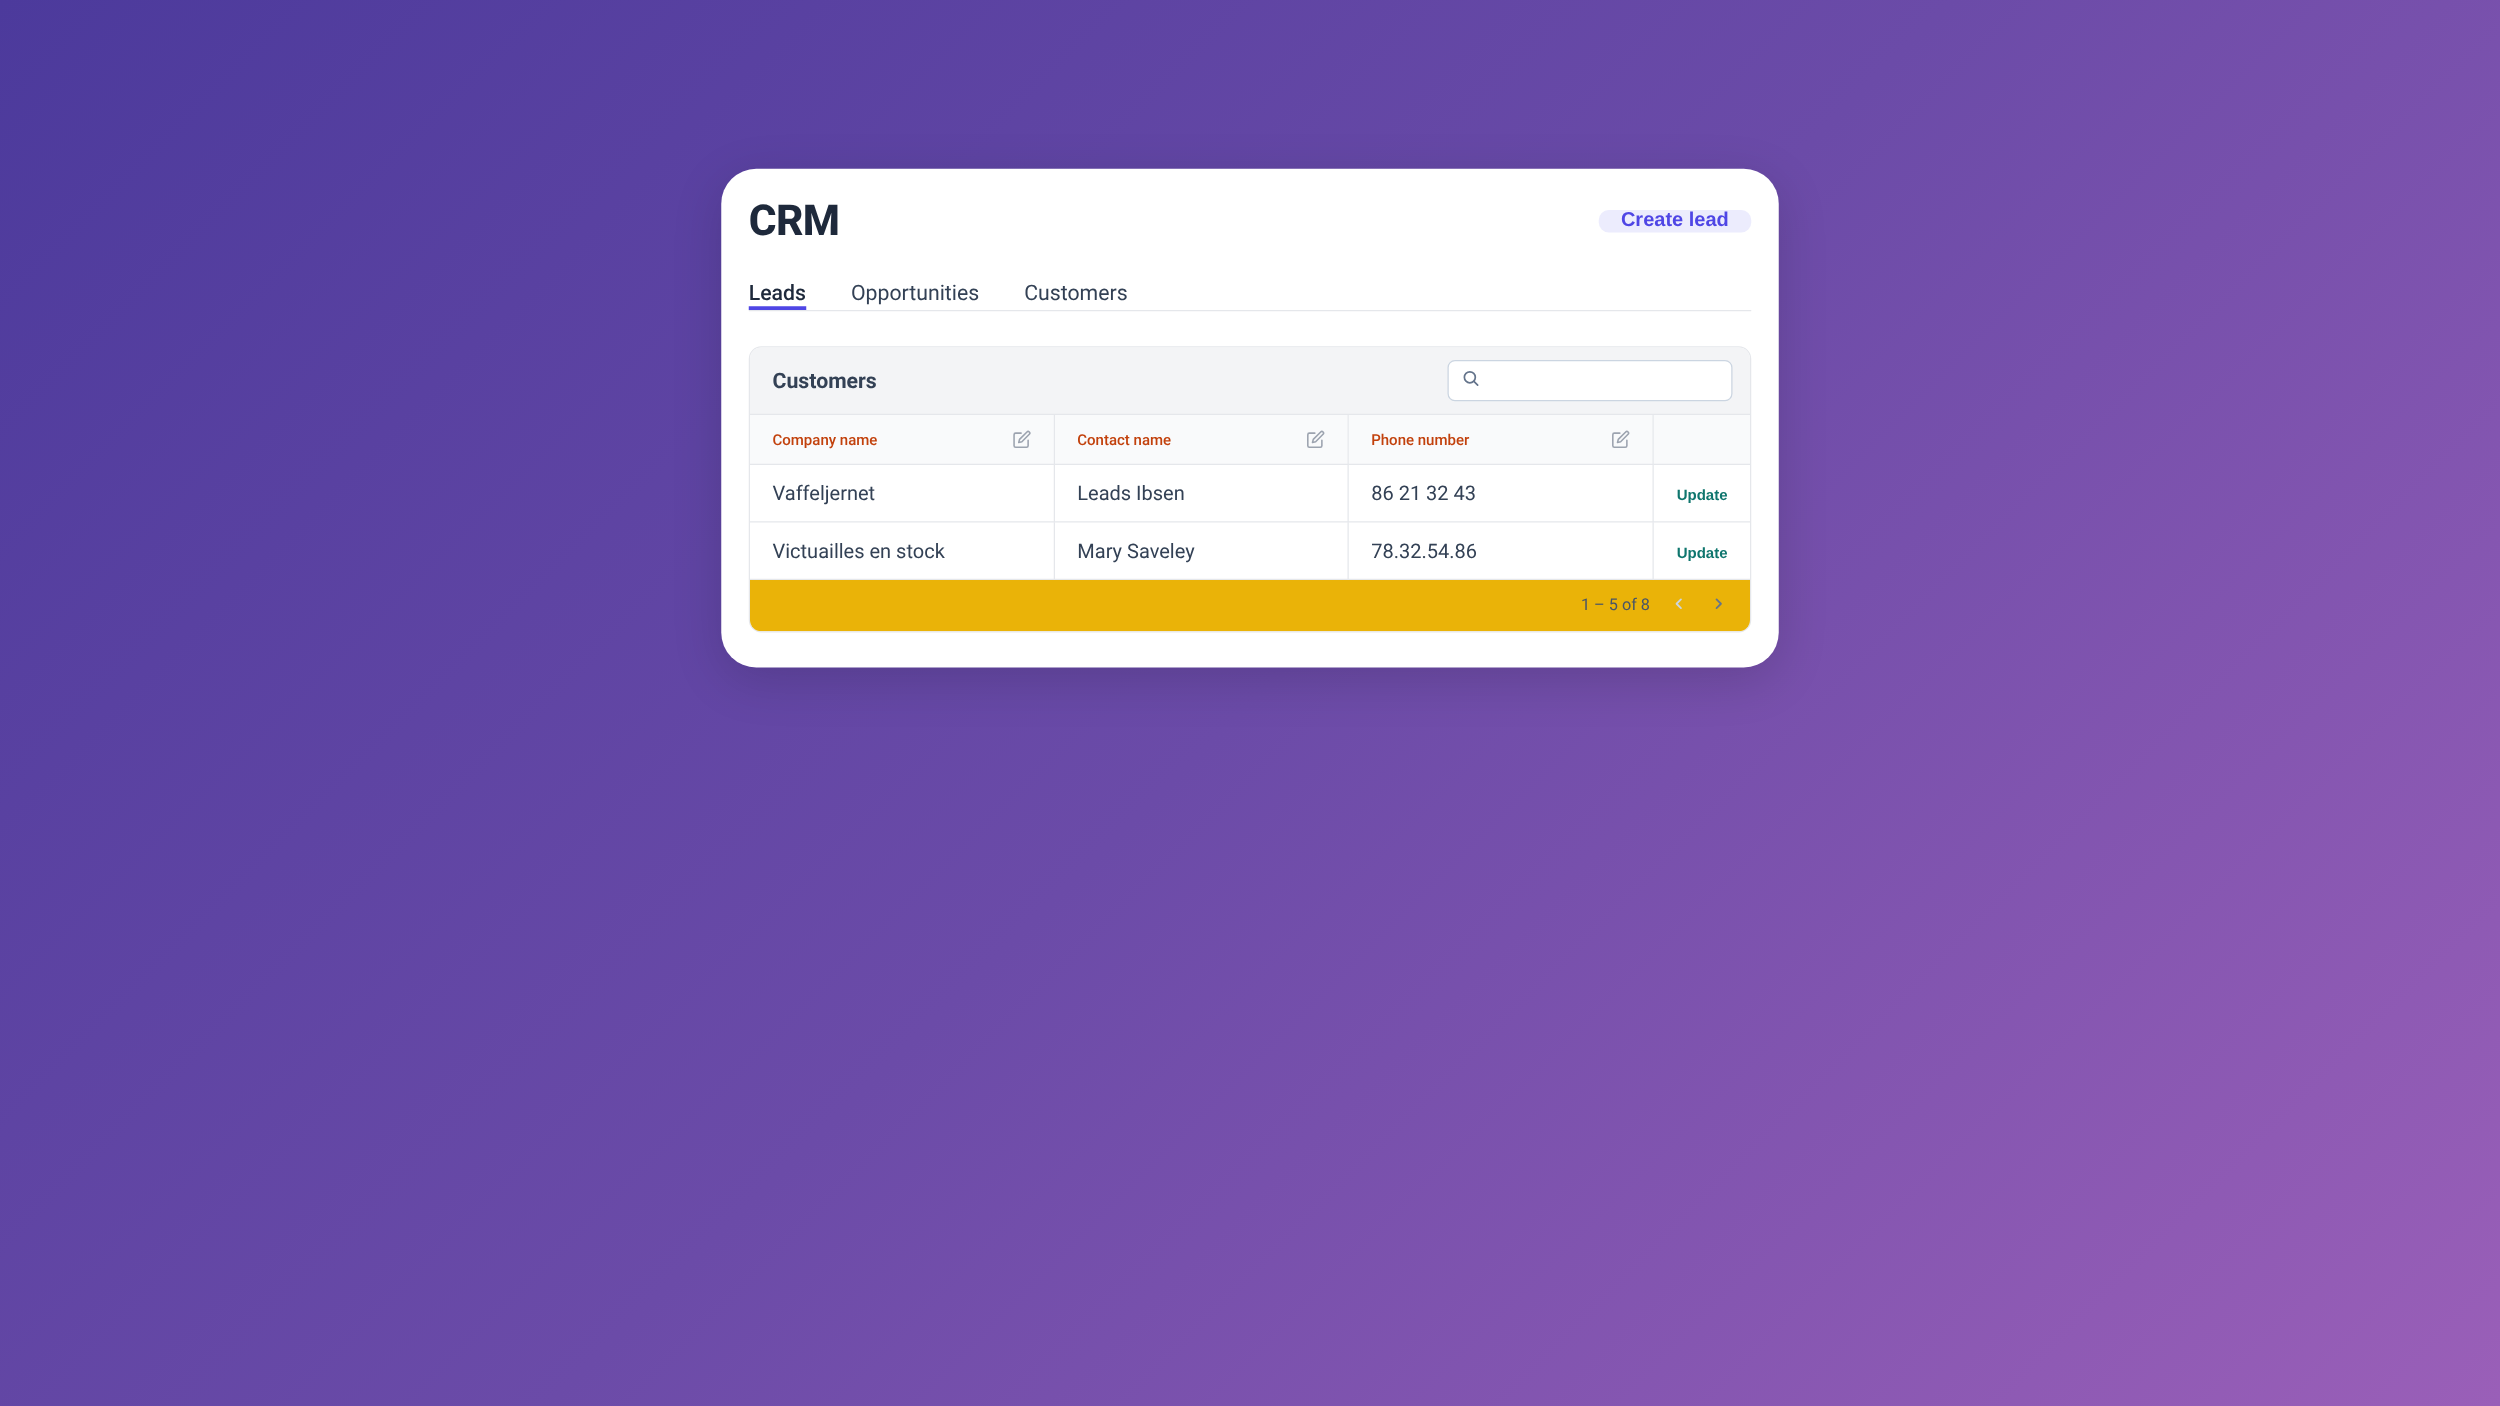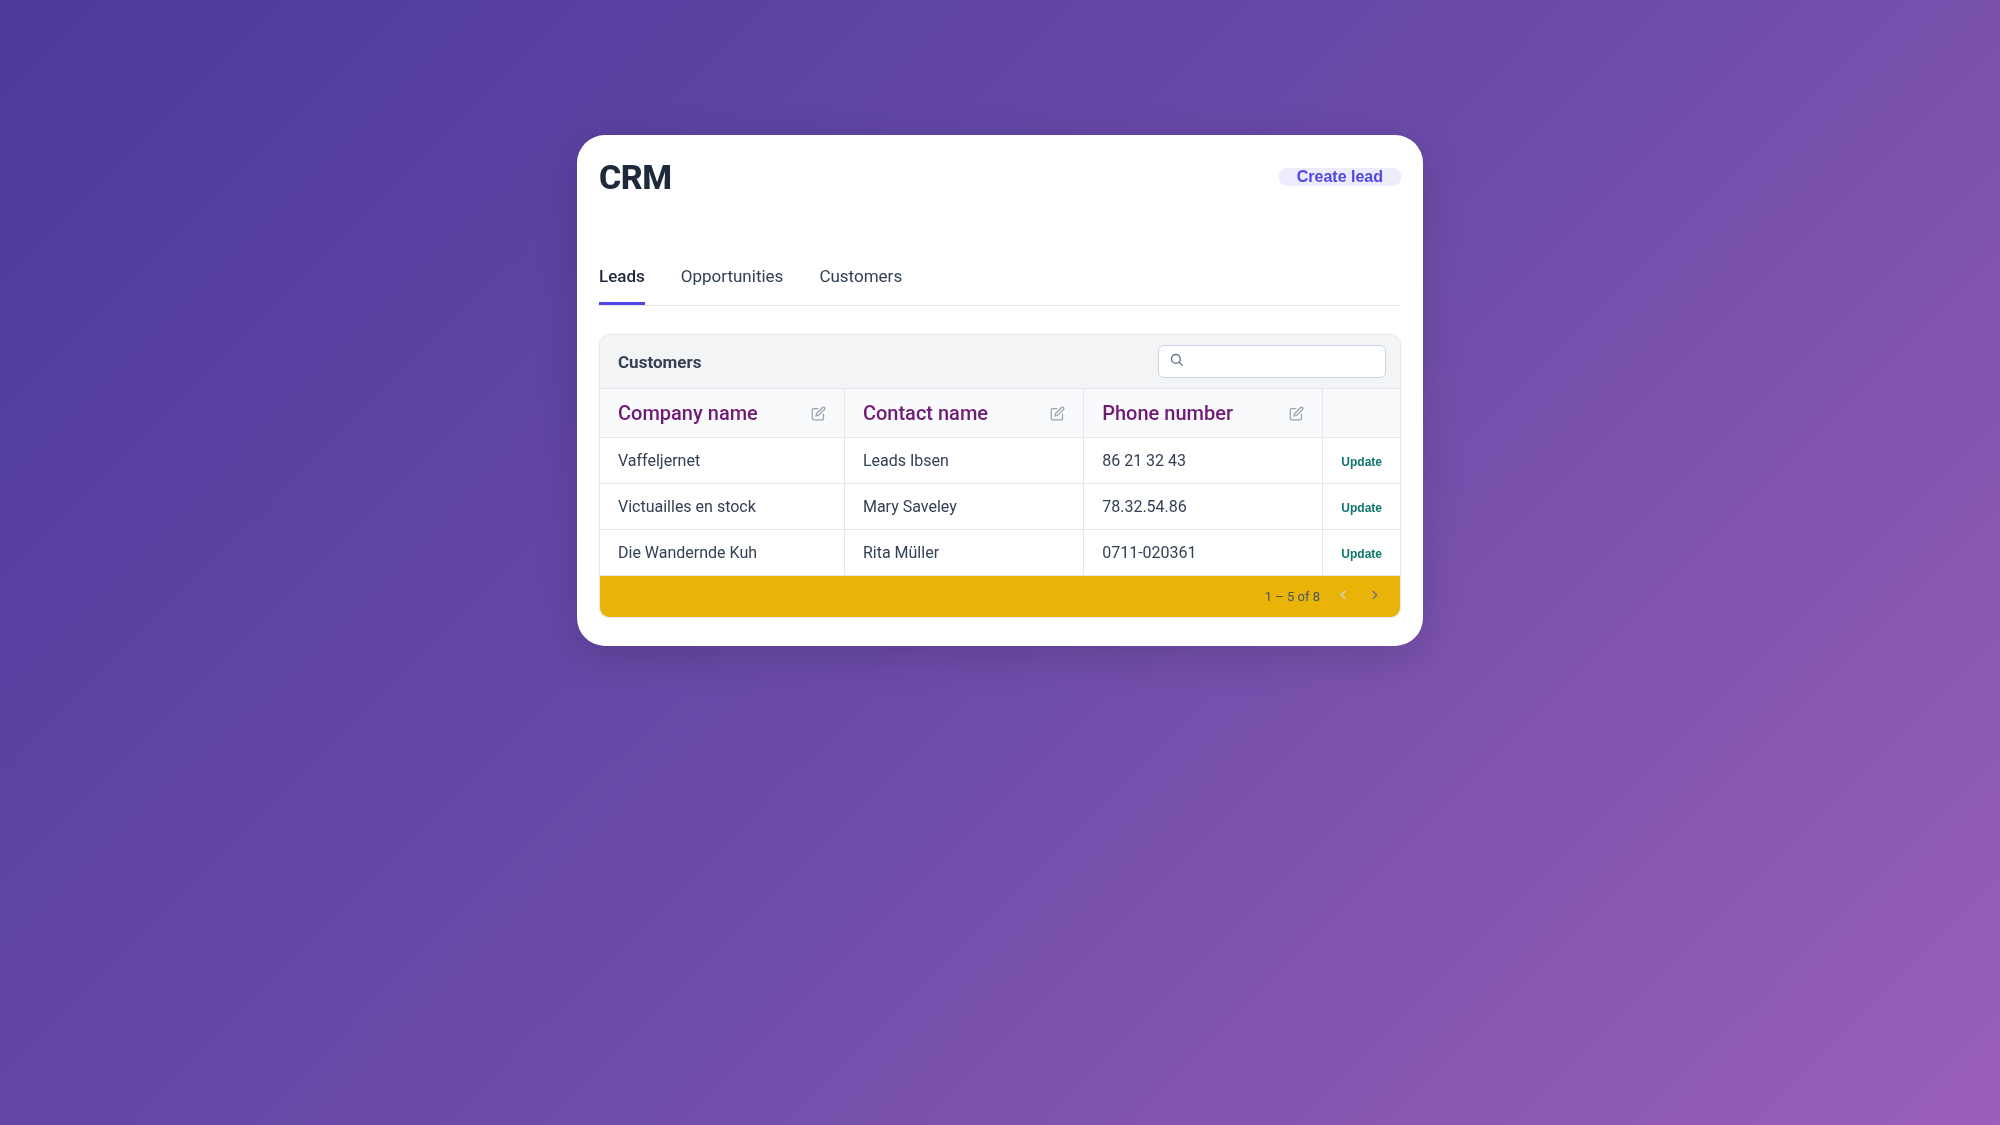--- a/index.html
+++ b/index.html
@@ -42,26 +42,25 @@
   font-weight: 600;
   cursor: pointer;
 }
 .tabs {
   display: flex;
   gap: 36px;
   border-bottom: 1px solid #e5e7eb;
   margin-bottom: 28px;
 }
 .tab {
-  padding: 0 0 16px 0;
+  padding: 0 0 0 0;
   font-size: 17px;
   color: #334155;
   cursor: pointer;
   border-bottom: 3px solid transparent;
-  margin-top: 41px;
 }
 .tab.active {
   color: #1e293b;
   font-weight: 500;
   border-bottom-color: #4f46e5;
 }
 .table-wrap {
   border: 1px solid #e5e7eb;
   border-radius: 10px;
   overflow: hidden;
@@ -94,22 +93,22 @@
   outline: none;
   margin-left: 8px;
   font-size: 14px;
   width: 100%;
 }
 table { width: 100%; border-collapse: collapse; }
 thead tr { background: #f9fafb; }
 th {
   text-align: left;
   font-weight: 500;
-  color: #701a75;
-  font-size: 20px;
+  color: #c2410c;
+  font-size: 12px;
   padding: 12px 18px;
   border-bottom: 1px solid #e5e7eb;
   border-right: 1px solid #e5e7eb;
   position: relative;
 }
 th:last-child { border-right: none; }
 .th-inner {
   display: flex;
   align-items: center;
   justify-content: space-between;
@@ -241,26 +240,20 @@
           <td>Leads Ibsen</td>
           <td>86 21 32 43</td>
           <td class="action-cell"><button class="update-btn">Update</button></td>
         </tr>
         <tr>
           <td>Victuailles en stock</td>
           <td>Mary Saveley</td>
           <td>78.32.54.86</td>
           <td class="action-cell"><button class="update-btn">Update</button></td>
         </tr>
-        <tr>
-          <td>Die Wandernde Kuh</td>
-          <td>Rita Müller</td>
-          <td>0711-020361</td>
-          <td class="action-cell"><button class="update-btn">Update</button></td>
-        </tr>
       </tbody>
     </table>
 
     <div class="table-footer">
       <span>1 – 5 of 8</span>
       <button class="pager-btn disabled">
         <span>
           <svg width="14" height="14" viewBox="0 0 24 24" fill="none" stroke="currentColor" stroke-width="2.5" stroke-linecap="round" stroke-linejoin="round">
               <polyline points="15 18 9 12 15 6"></polyline>
             </svg>

